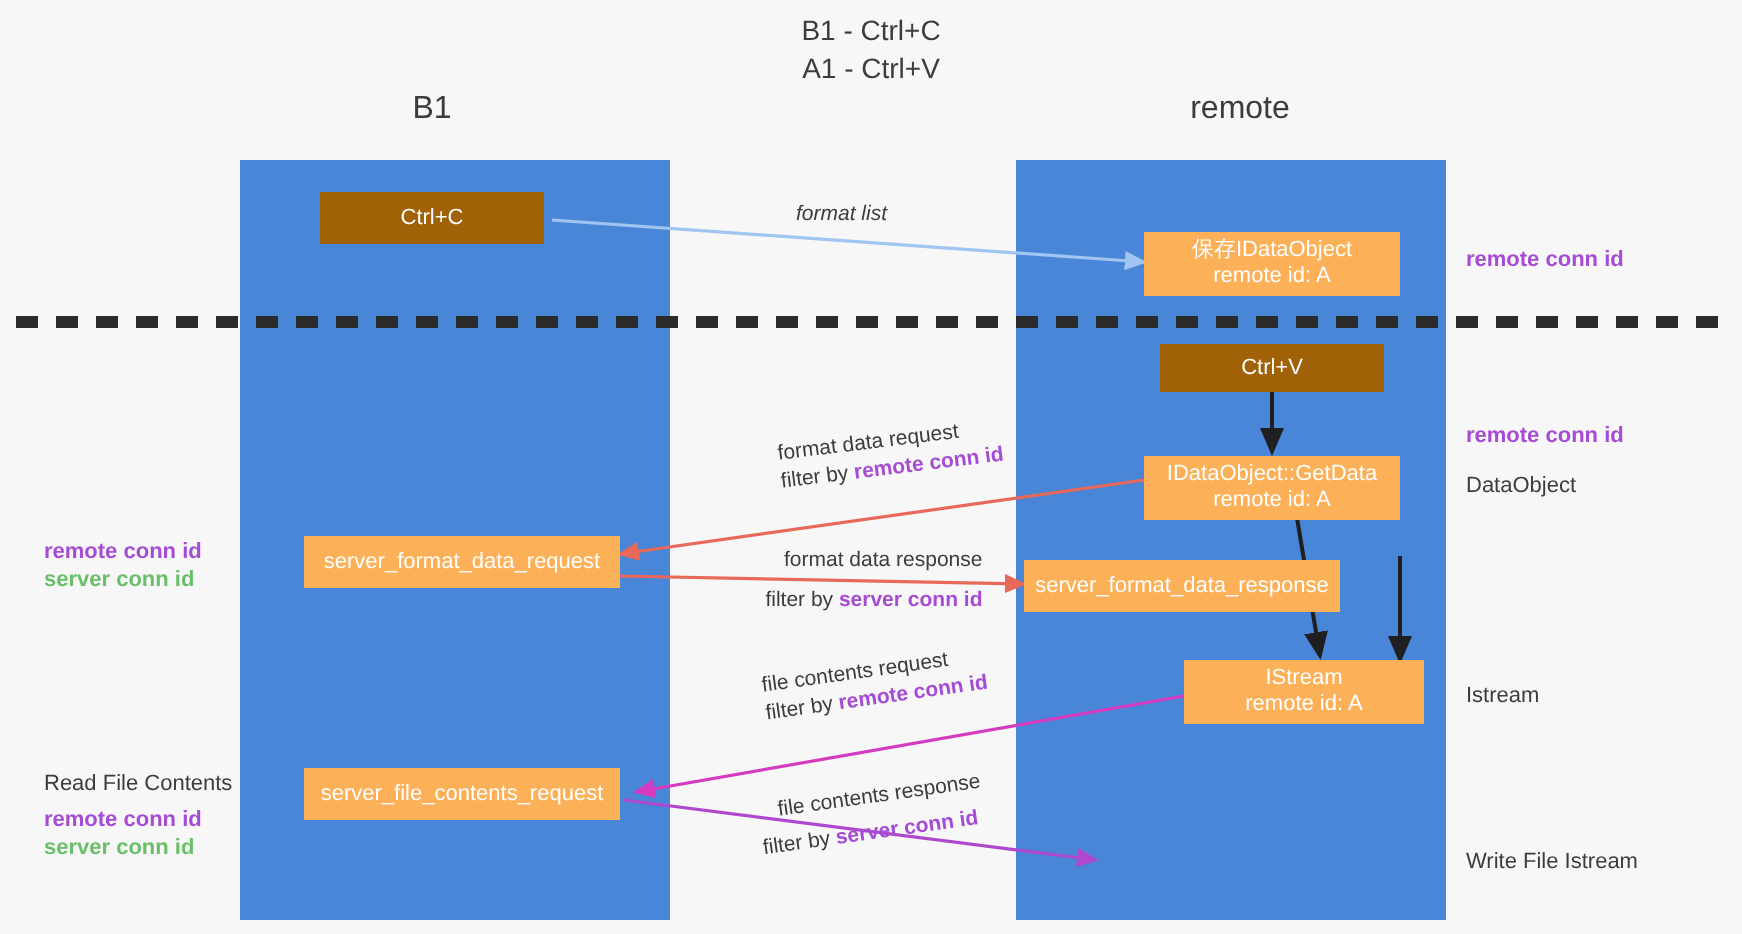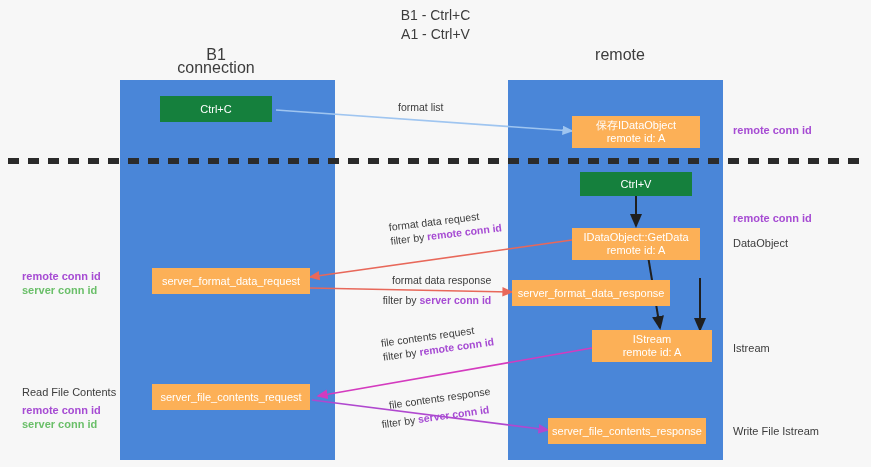--- a/index.html
+++ b/index.html
@@ -9,21 +9,21 @@
   #svg-layer{position:absolute;left:0;top:0;width:871px;height:467px;pointer-events:none;}
 
   .lane{position:absolute;background:#4a86d8;}
   .lane-title{position:absolute;text-align:center;font-size:16px;color:#3c3c3c;line-height:13px;}
   .title{position:absolute;left:0;top:6px;width:871px;text-align:center;
          font-size:14px;line-height:19px;color:#3c3c3c;}
 
   .node{position:absolute;display:flex;flex-direction:column;align-items:center;
         justify-content:center;text-align:center;color:#fff;font-size:11px;line-height:13px;
         box-sizing:border-box;}
-  .node.green{background:#15803d;}
+  .node.green{background:#a16207;}
   .node.orange{background:#fcb057;}
 
   .sidelabel{position:absolute;font-size:11px;line-height:14px;}
   .sidelabel.plain{color:#3c3c3c;}
   .purple{color:#a64bd3;font-weight:bold;}
   .green-t{color:#6abf69;font-weight:bold;}
 
   .edgelabel{position:absolute;font-size:10.5px;line-height:14px;color:#3c3c3c;white-space:nowrap;}
   .edgelabel .purple{font-weight:bold;}
   .rot-5{transform:rotate(-7deg);transform-origin:left top;}
@@ -34,21 +34,20 @@
 
 <div id="stage">
 
   <div class="title">
     <div>B1 - Ctrl+C</div>
     <div>A1 - Ctrl+V</div>
   </div>
 
   <div class="lane-title" style="left:152px;top:48px;width:128px;">
     <div>B1</div>
-    <div>connection</div>
   </div>
   <div class="lane-title" style="left:556px;top:48px;width:128px;">
     <div>remote</div>
   </div>
 
   <div class="lane" style="left:120px;top:80px;width:215px;height:380px;"></div>
   <div class="lane" style="left:508px;top:80px;width:215px;height:380px;"></div>
 
   <svg id="svg-layer" viewBox="0 0 871 467">
     <defs>
@@ -116,25 +115,22 @@
 
   <div class="node orange" style="left:592px;top:330px;width:120px;height:32px;">
     <span>IStream</span>
     <span>remote id: A</span>
   </div>
 
   <div class="node orange" style="left:152px;top:384px;width:158px;height:26px;">
     <span>server_file_contents_request</span>
   </div>
 
-  <div class="node orange" style="left:548px;top:418px;width:158px;height:26px;">
-    <span>server_file_contents_response</span>
-  </div>
 
-  <div class="edgelabel" style="left:398px;top:100px;">format list</div>
+  <div class="edgelabel" style="left:398px;top:100px;font-style:italic;">format list</div>
 
   <div class="edgelabel rot-5" style="left:388px;top:220px;">
     <div>format data request</div>
     <div>
       <span>filter by </span><span class="purple">remote conn id</span>
     </div>
   </div>
 
   <div class="edgelabel" style="left:392px;top:273px;text-align:right;">
     <div>format data response</div>

